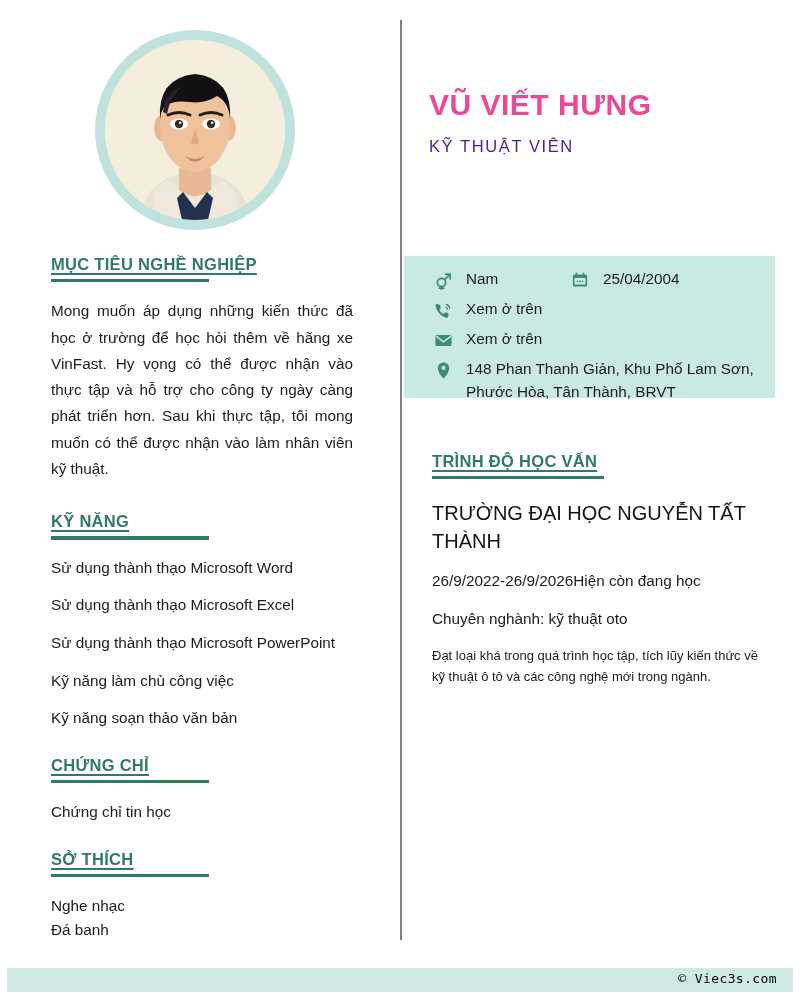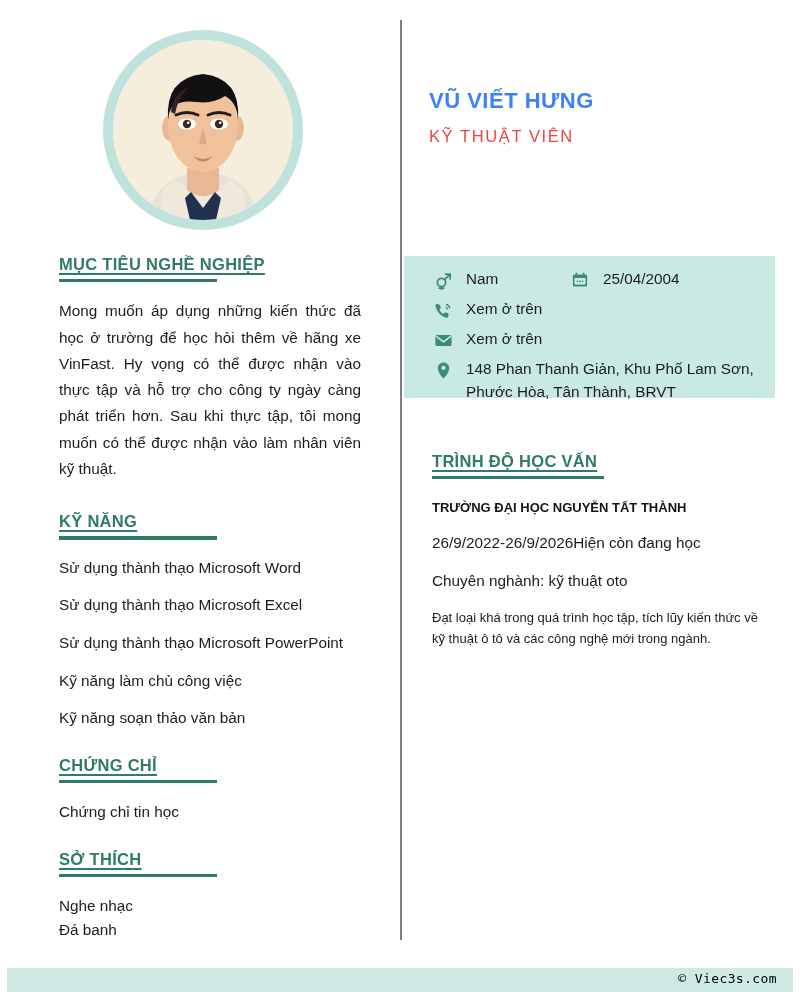--- a/index.html
+++ b/index.html
@@ -17,21 +17,21 @@
     position: absolute;
     left: 0; top: 0;
     width: 800px;
     height: 992px;
     background: #ffffff;
   }
 
   
   .left-col {
     position: absolute;
-    left: 8px; top: 0;
+    left: 0; top: 0;
     width: 400px;
     height: 960px;
     padding: 0;
   }
 
   .photo-wrap {
     position: absolute;
     left: 95px;
     top: 30px;
     width: 200px;
@@ -138,31 +138,31 @@
   }
 
   .name-block {
     position: absolute;
     left: 25px;
     top: 88px;
     width: 360px;
   }
 
   .cv-name {
-    font-size: 22px;
+    font-size: 30px;
     font-weight: bold;
-    color: #3b82f6;
+    color: #ec4899;
     letter-spacing: 0.5px;
     line-height: 1.15;
   }
 
   .cv-role {
     margin-top: 14px;
     font-size: 16.5px;
-    color: #ef4444;
+    color: #4c1d95;
     letter-spacing: 1.6px;
   }
 
   
   .contact-box {
     position: absolute;
     left: 0;
     top: 256px;
     width: 371px;
     height: 142px;
@@ -208,22 +208,22 @@
   
   .edu-block {
     position: absolute;
     left: 28px;
     top: 452px;
     width: 340px;
   }
 
   .edu-school {
     margin-top: 20px;
-    font-size: 13px;
-    font-weight: bold;
+    font-size: 20px;
+    font-weight: normal;
     color: #141414;
     line-height: 1.4;
   }
 
   .edu-line {
     margin-top: 15px;
     font-size: 15.3px;
     line-height: 1.5;
     color: #1c1c1c;
   }

